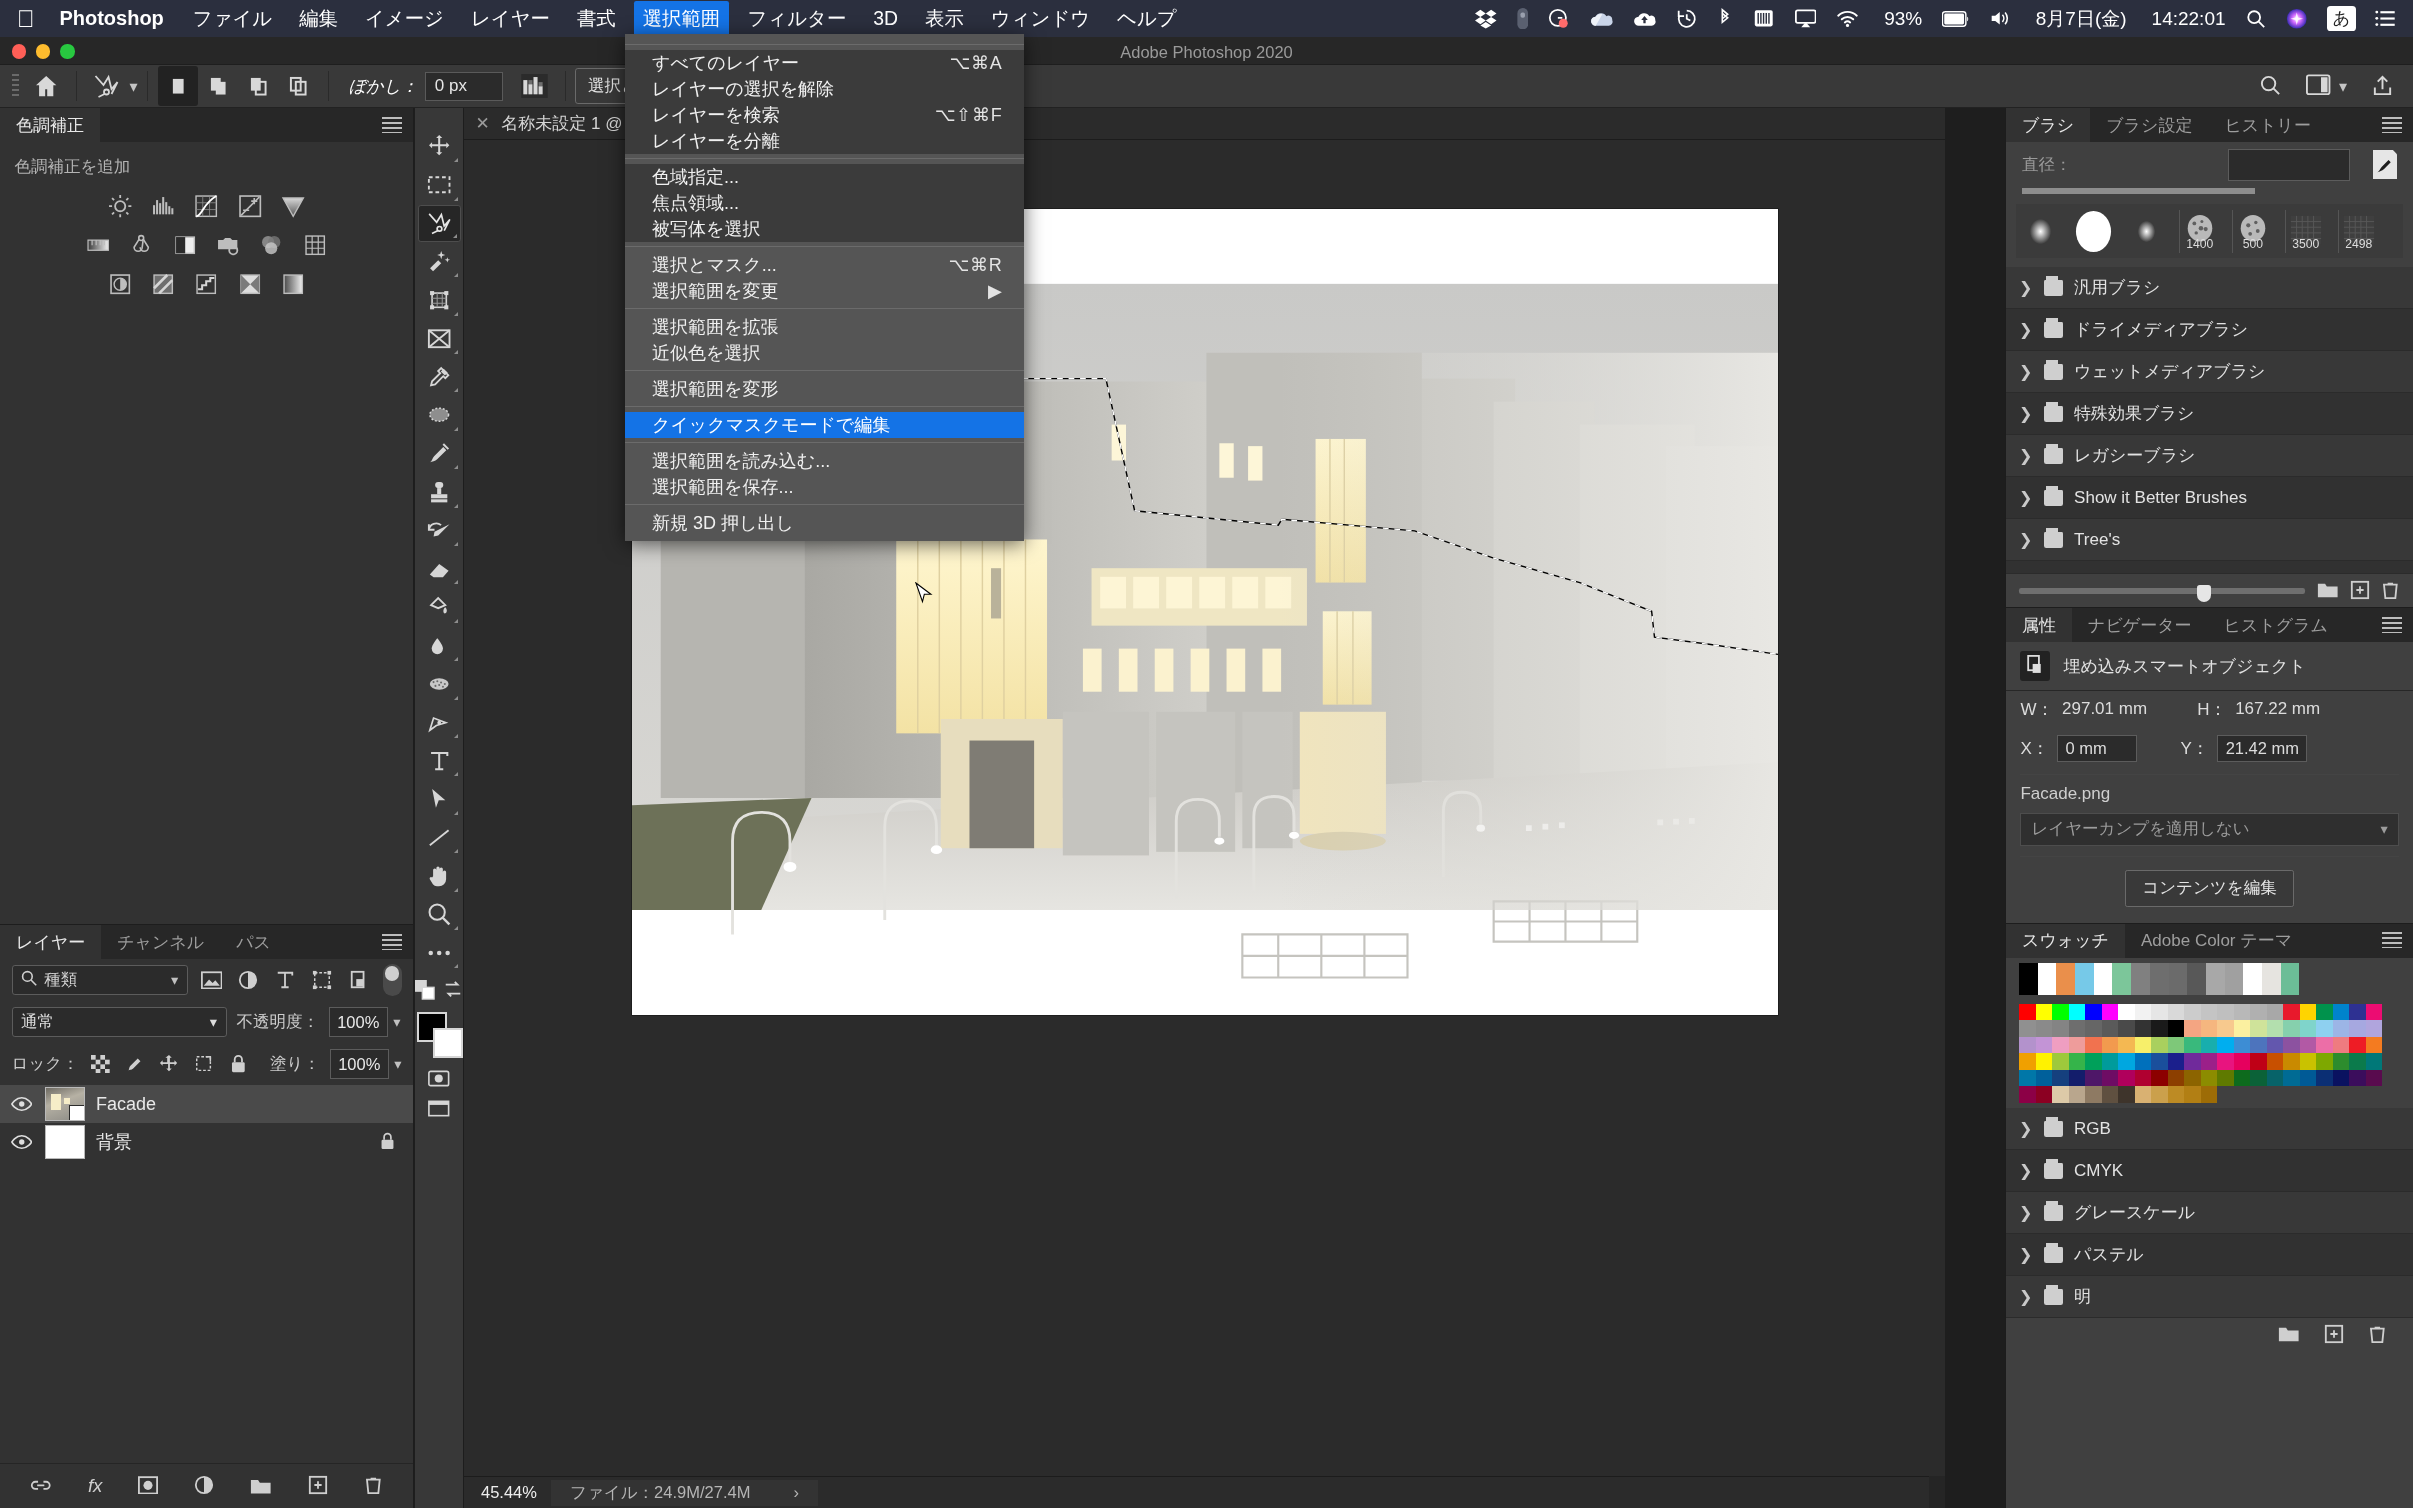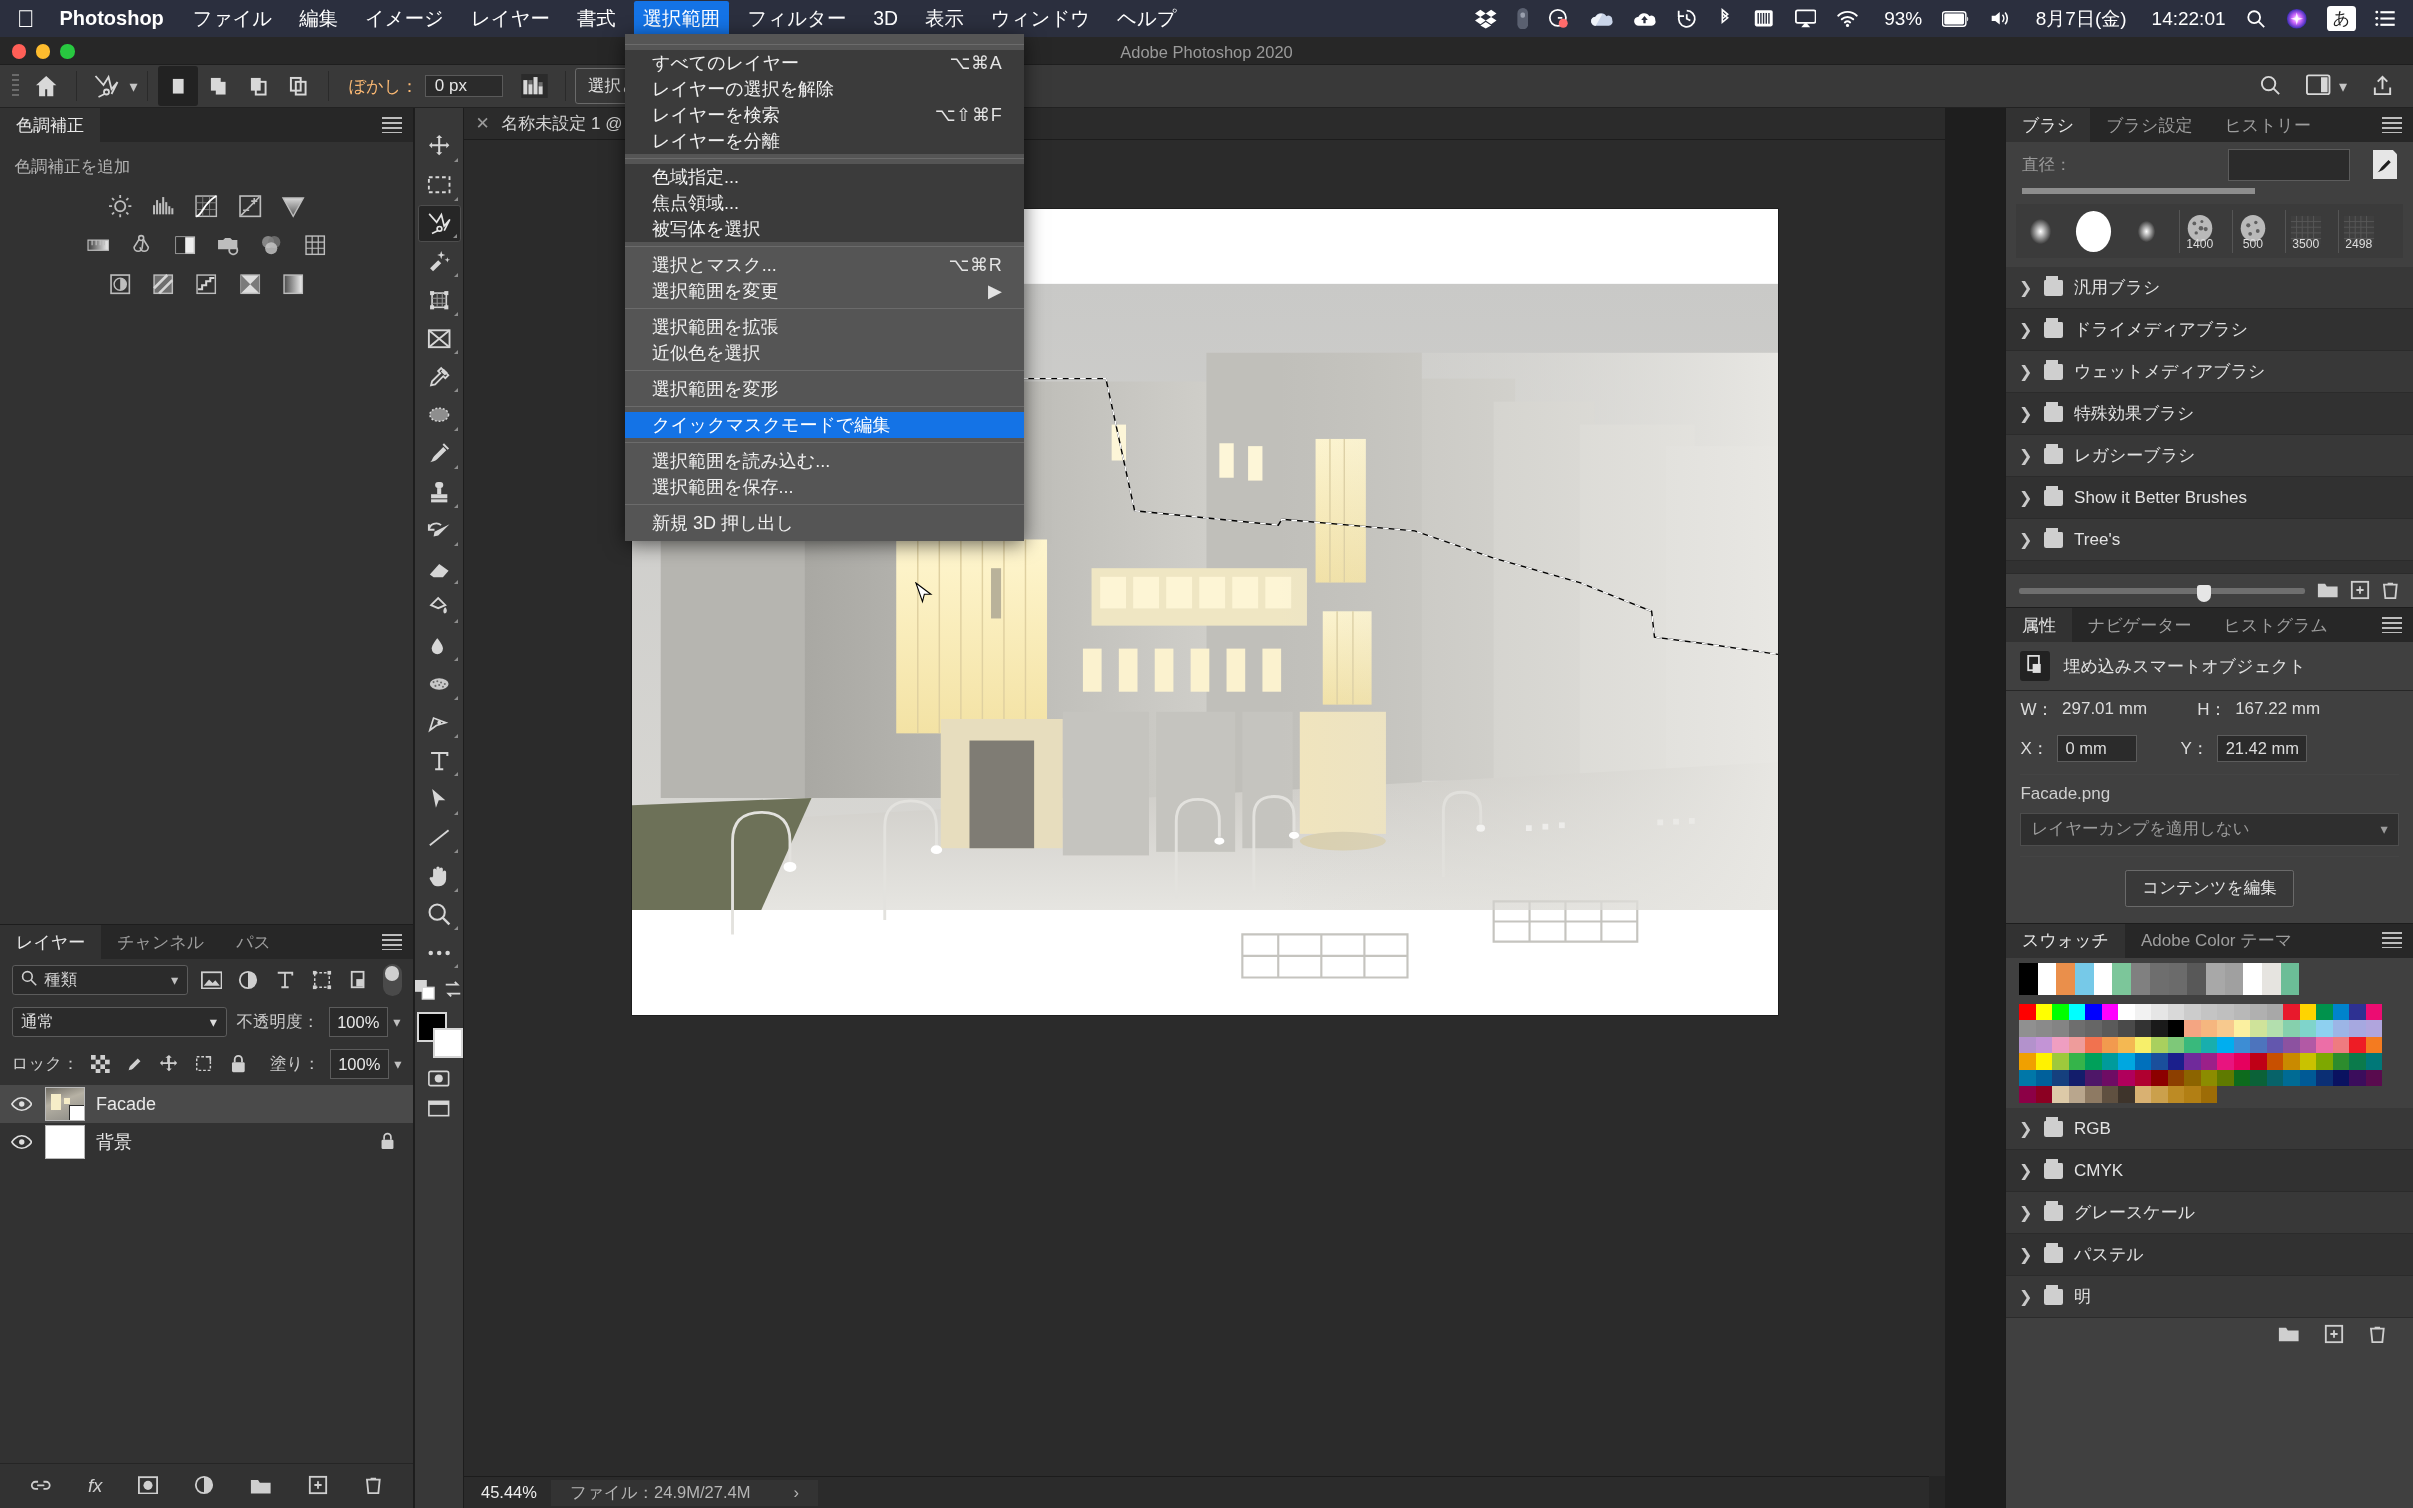--- a/index.html
+++ b/index.html
@@ -29,23 +29,23 @@
      font-size:16.5px; color:#9a9a9a; }
 
   
   .optbar { position:absolute; left:0; top:65px; width:2413px; height:43px;
      background:#393939; border-bottom:0.7px solid #222; display:flex; align-items:center; }
   .grip { width:7.2px; height:24.4px; margin:0 7.2px 0 11.5px;
      background:repeating-linear-gradient(to bottom,#6a6a6a 0 2.2px,transparent 2.2px 5px); }
   .optbar .sep { width:0.7px; height:30px; background:#2a2a2a; margin:0 10px; }
   .optsel { width:40px; height:40px; display:flex;align-items:center;justify-content:center; }
   .optsel.on { background:#222; border-radius:2.9px; }
-  .fieldlbl { font-size:17px; color:#fdba74; margin:0 7.2px 0 10px; }
+  .fieldlbl { font-size:17px; color:#ffffff; margin:0 7.2px 0 10px;font-style:italic; }
   .numfield { background:#2b2b2b; border:0.7px solid #5a5a5a; color:#e6e6e6;
-     font-size:17px; padding:4.3px 8.6px; width:78px; height:22px; display:flex; align-items:center;}
+     font-size:17px; padding:4.3px 8.6px; width:78px; height:29px; display:flex; align-items:center;}
   .optbtn { background:#393939; border:0.7px solid #6a6a6a; border-radius:2.9px;
      color:#e2e2e2; font-size:16.5px; padding:5.7px 11.5px; }
   .optright { margin-left:auto; display:flex; align-items:center; gap:24.4px; padding-right:18.7px;}
 
   
   .leftdock { position:absolute; left:0; top:108px; width:414px; bottom:0;
      background:#323232; border-right:0.7px solid #1d1d1d; }
   .paneltabs { height:34px; background:#272727; display:flex; align-items:flex-end; position:relative;}
   .ptab { font-size:17px; padding:7.2px 16px; color:#9e9e9e; height:34px; display:flex;align-items:center;}
   .ptab.sel { background:#323232; color:#e8e8e8; }

